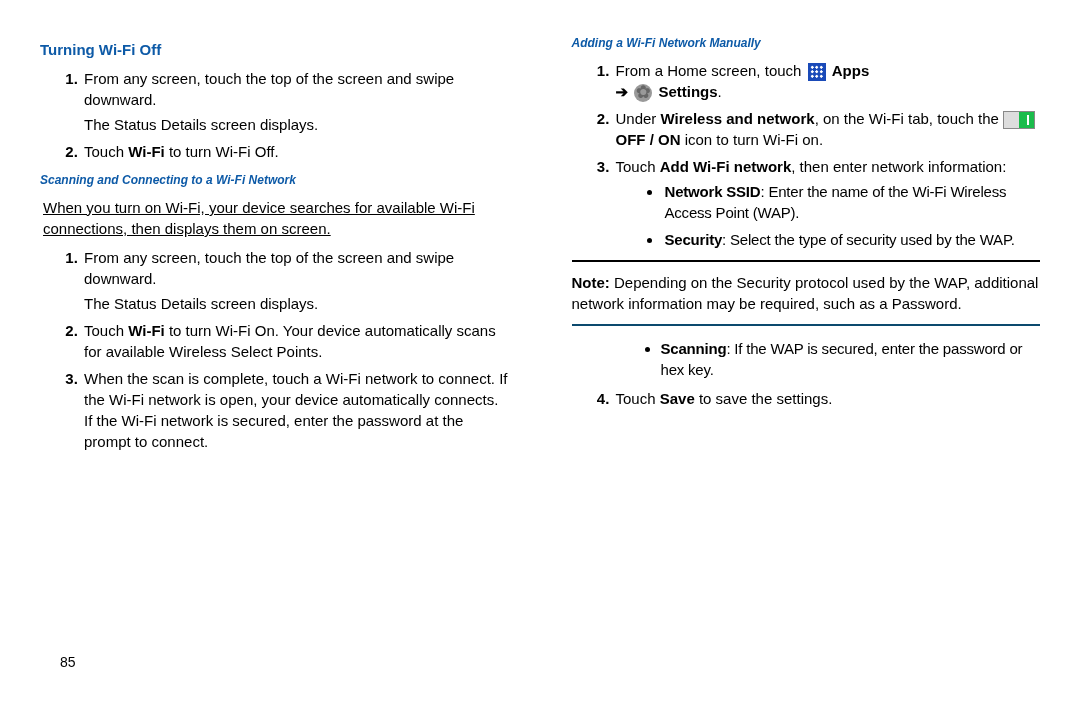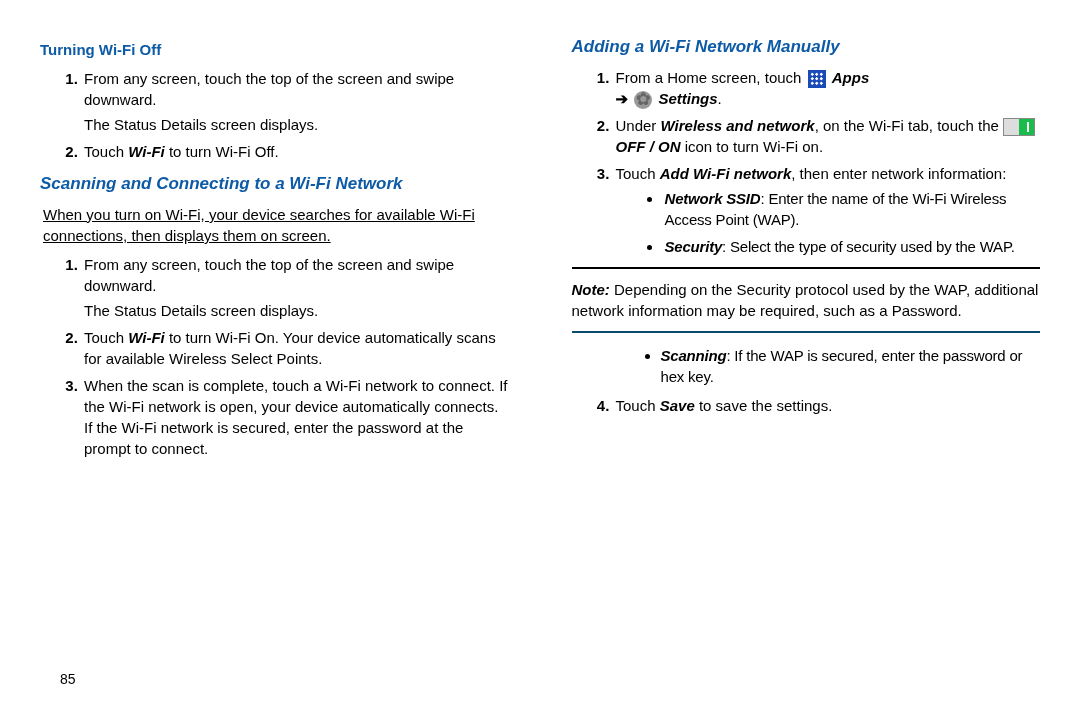--- a/index.html
+++ b/index.html
@@ -29,21 +29,21 @@
   .heading-minor {
     color: #0d5aa7;
     font-weight: bold;
     font-size: 15px;
     margin: 4px 0 8px 0;
   }
   .heading-major {
     color: #0d5aa7;
     font-weight: bold;
     font-style: italic;
-    font-size: 17px;
+    font-size: 12px;
     margin: 10px 0 8px 0;
   }
   ol {
     margin: 0 0 8px 0;
     padding-left: 42px;
   }
   ol li {
     margin-bottom: 6px;
     padding-left: 2px;
   }
@@ -59,21 +59,21 @@
   }
   ul.bullets {
     list-style-type: disc;
     margin: 4px 0 8px 0;
     padding-left: 60px;
   }
   ul.bullets li {
     margin-bottom: 6px;
     margin-left: 29px;
   }
-  b { font-weight: bold; font-style: italic; }
+  b { font-weight: bold; }
   .icon {
     display: inline-block;
     vertical-align: middle;
     margin: 0 2px;
   }
   .apps-icon {
     width: 18px; height: 18px;
     background: #1a4ab8;
     position: relative;
   }
@@ -124,21 +124,21 @@
   }
   .note-block {
     border-top: 2px solid #000;
     border-bottom: 2px solid #0c4a6e;
     padding: 10px 0;
     margin: 10px 0 12px 0;
   }
   .page-num {
     position: absolute;
     left: 60px;
-    bottom: 30px;
+    bottom: 47px;
     font-size: 14px;
   }
   .condensed {
     letter-spacing: -0.2px;
     font-stretch: condensed;
   }
 </style>
 </head>
 <body>
 

